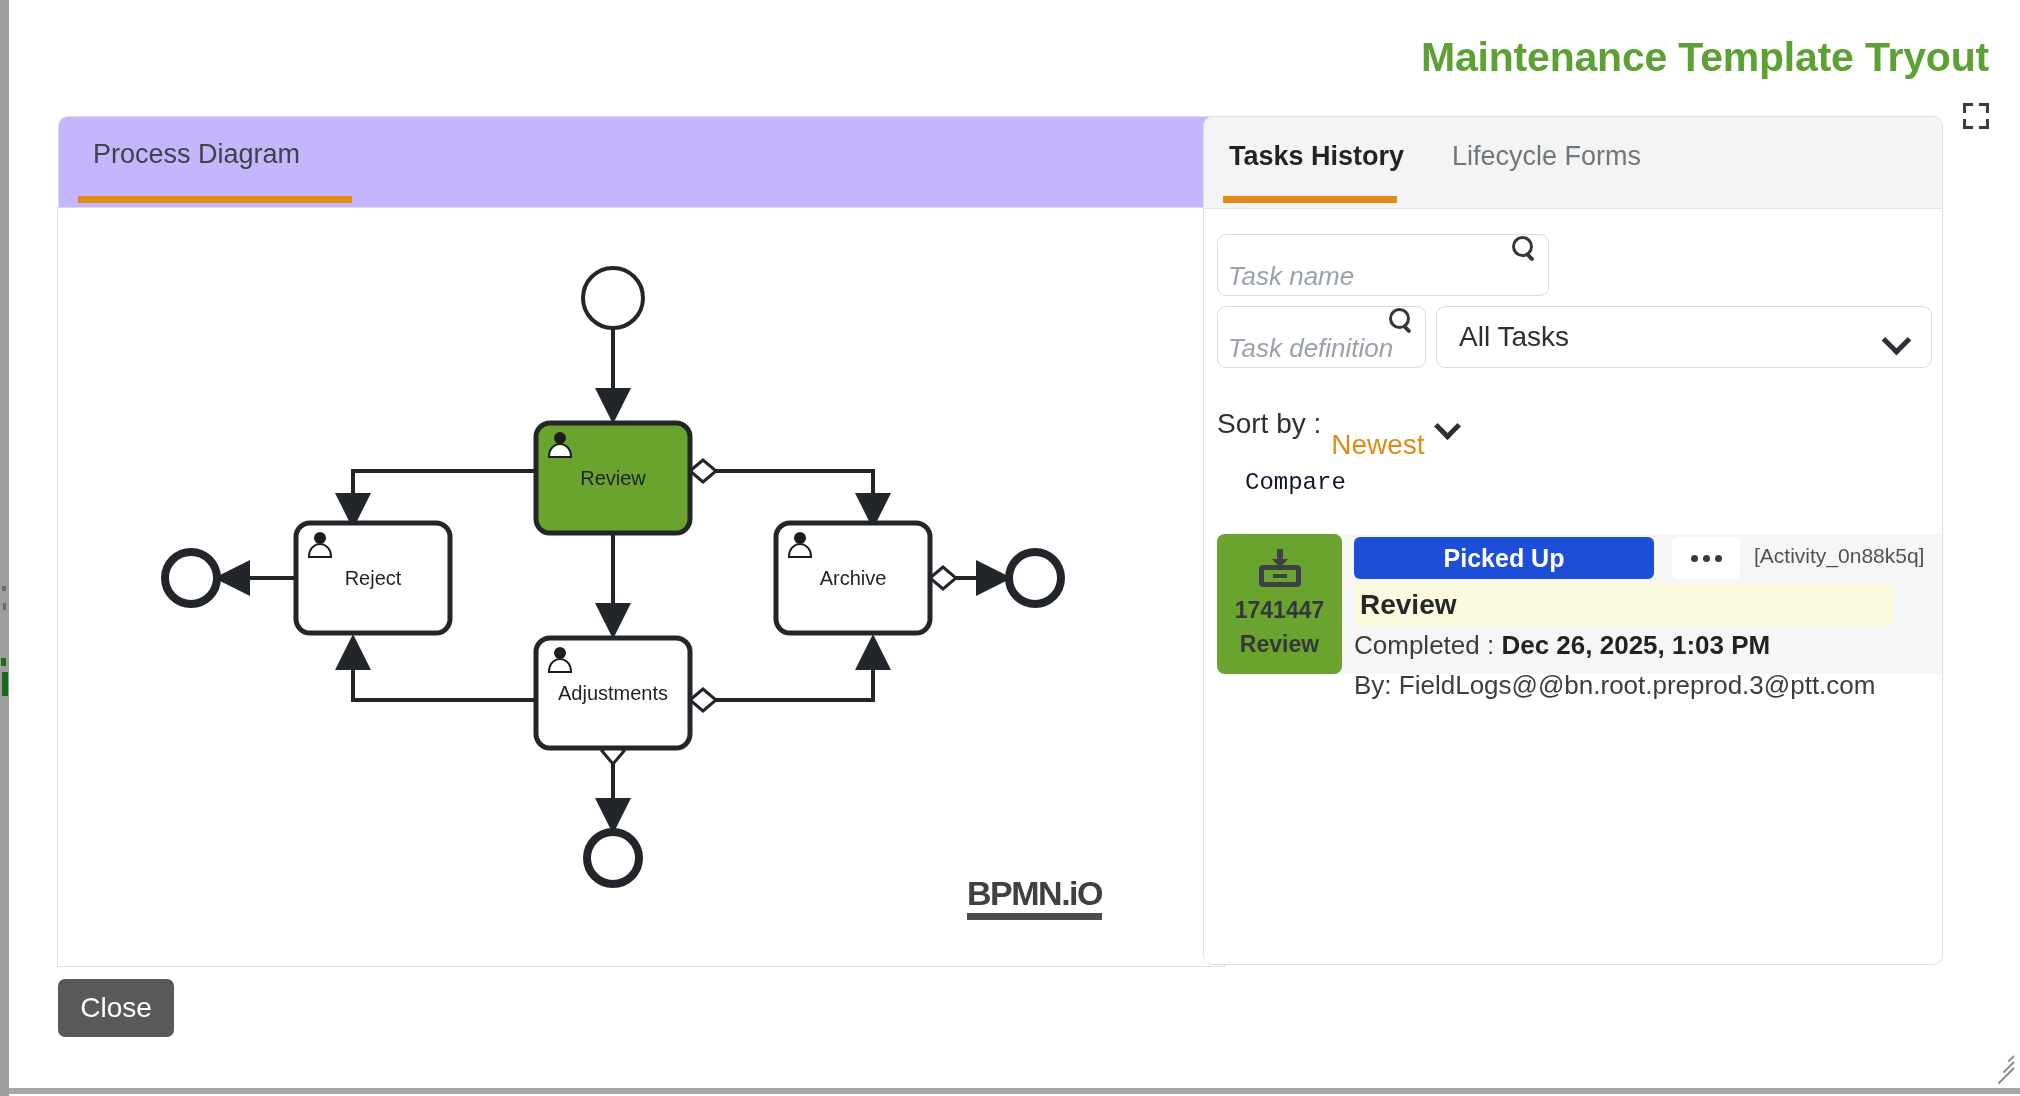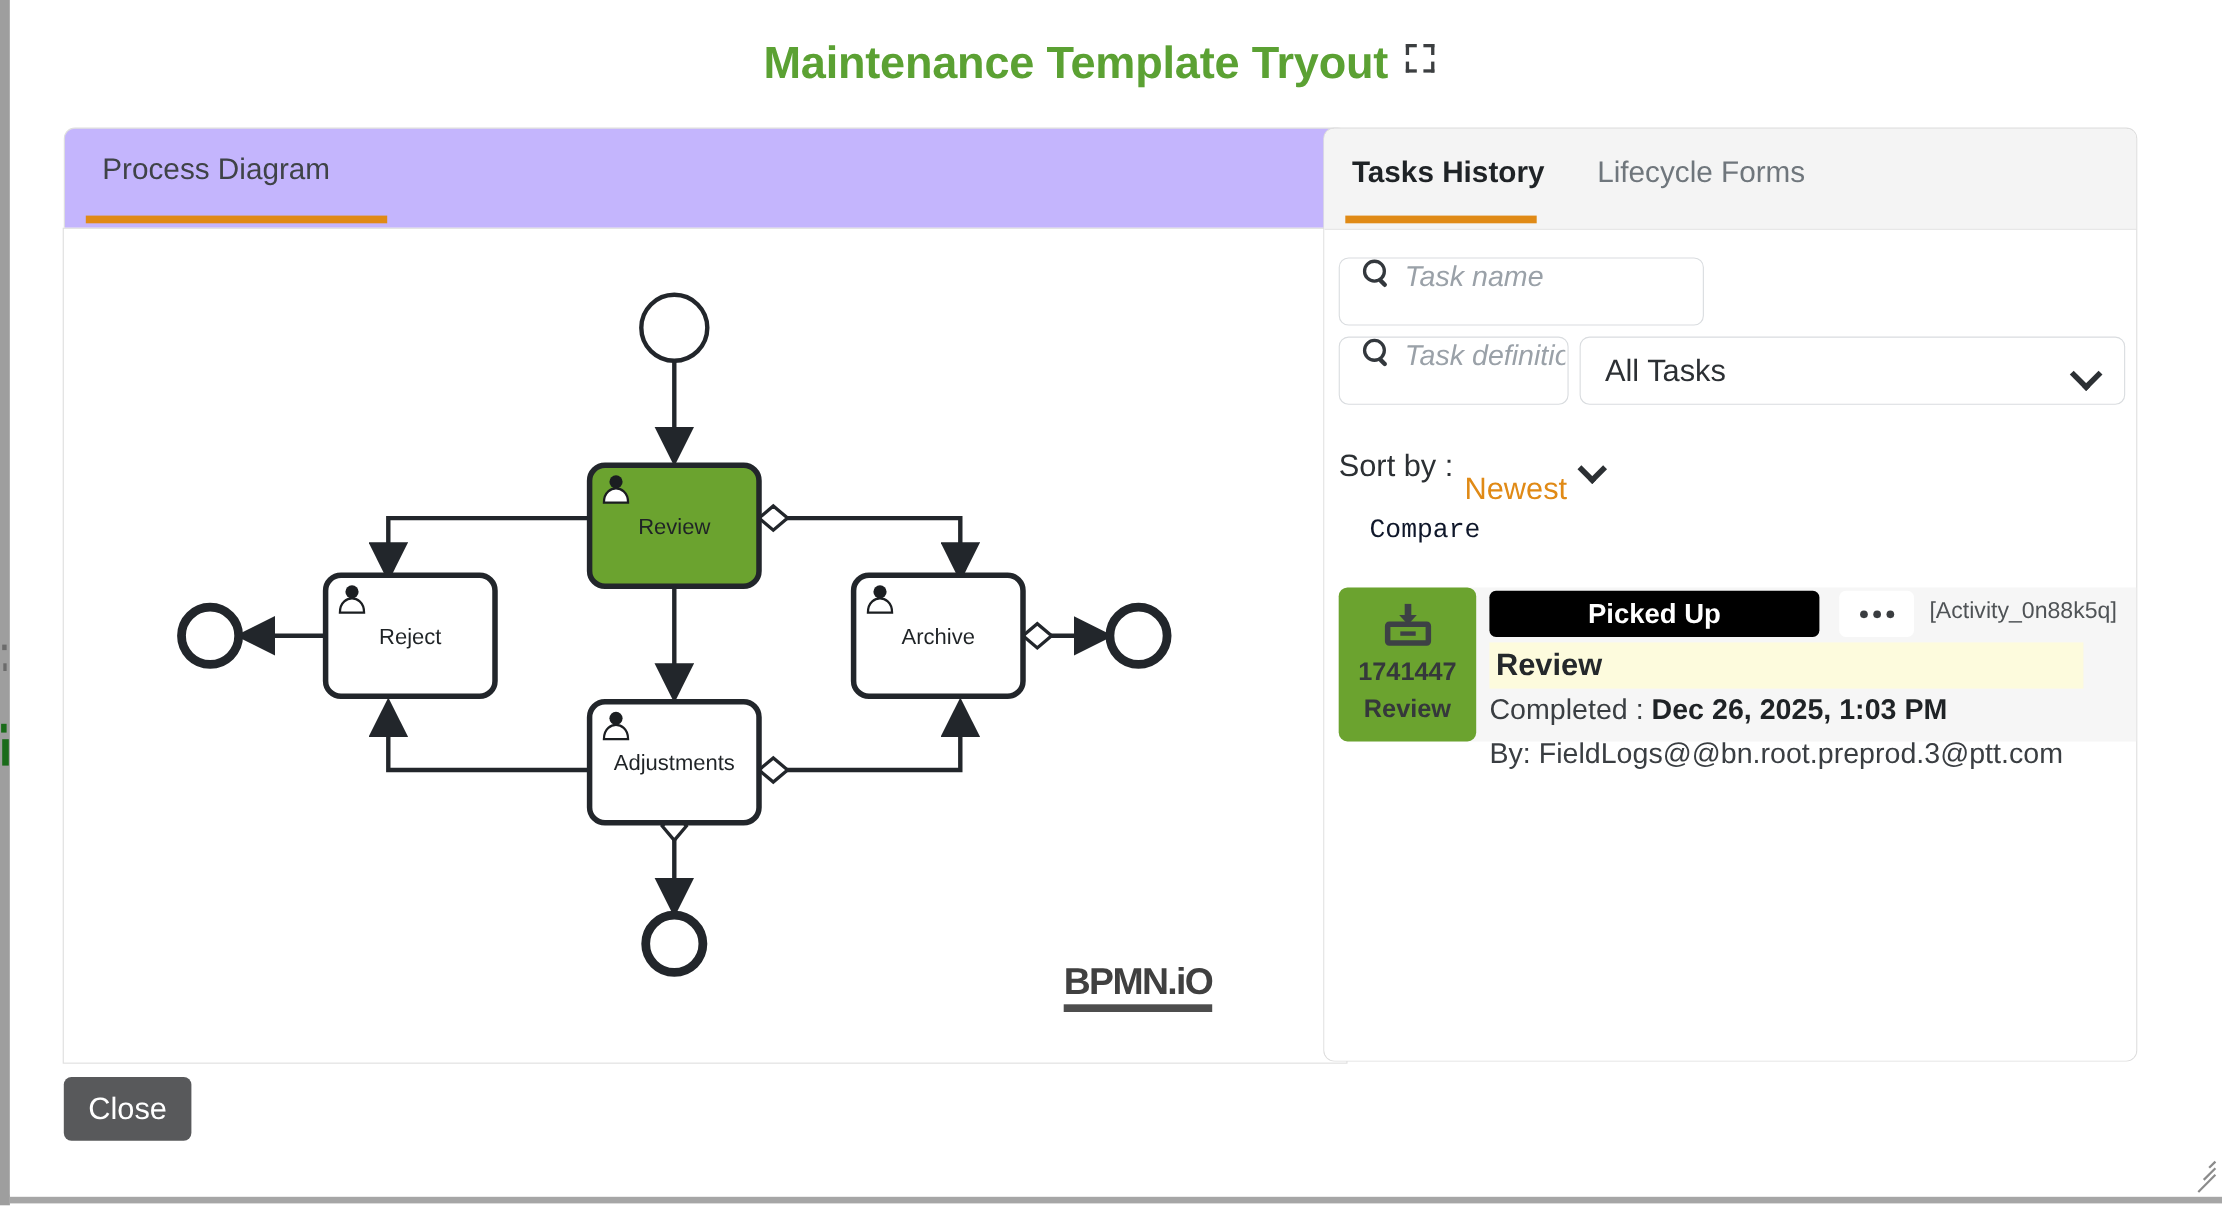--- a/index.html
+++ b/index.html
@@ -41,23 +41,24 @@
     width: 2011px; height: 1086px;
     background: #ffffff;
   }
 
   
   .title-row {
     position: absolute;
     left: 0; top: 34px;
     width: 1980px;
     display: flex;
-    align-items: flex-start;
+    align-items: flex-end;
     justify-content: center;
     gap: 16px;
+    flex-direction: column;
   }
   .title-text {
     color: #5ba133;
     font-size: 41px;
     font-weight: bold;
     letter-spacing: -0.2px;
     white-space: nowrap;
   }
   .expand-icon {
     width: 26px; height: 26px;
@@ -169,22 +170,23 @@
     height: 757px;
     background: #ffffff;
   }
 
   .field {
     position: absolute;
     background: #fff;
     border: 1px solid #d9dcdf;
     border-radius: 9px;
     display: flex;
-    align-items: flex-start;
-    padding-left: 20px;
+    align-items: flex-end;
+    padding-left: 8px;
+    flex-direction: column;
   }
   .field.name-field { left: 13px; top: 25px; width: 332px; height: 62px; }
   .field.def-field  { left: 13px; top: 97px; width: 209px; height: 62px; }
 
   .mag {
     width: 25px; height: 25px;
     flex: 0 0 auto;
     position: relative;
     margin-right: 12px;
   }
@@ -348,21 +350,21 @@
   }
 
   .task-detail {
     flex: 1;
     position: relative;
   }
   .status-pill {
     position: absolute;
     left: 12px; top: 3px;
     width: 300px; height: 42px;
-    background: #000000;
+    background: #1d4ed8;
     border-radius: 6px;
     color: #fff;
     font-size: 25px;
     font-weight: bold;
     display: flex;
     align-items: center;
     justify-content: center;
     cursor: pointer;
   }
   .dots-btn {

